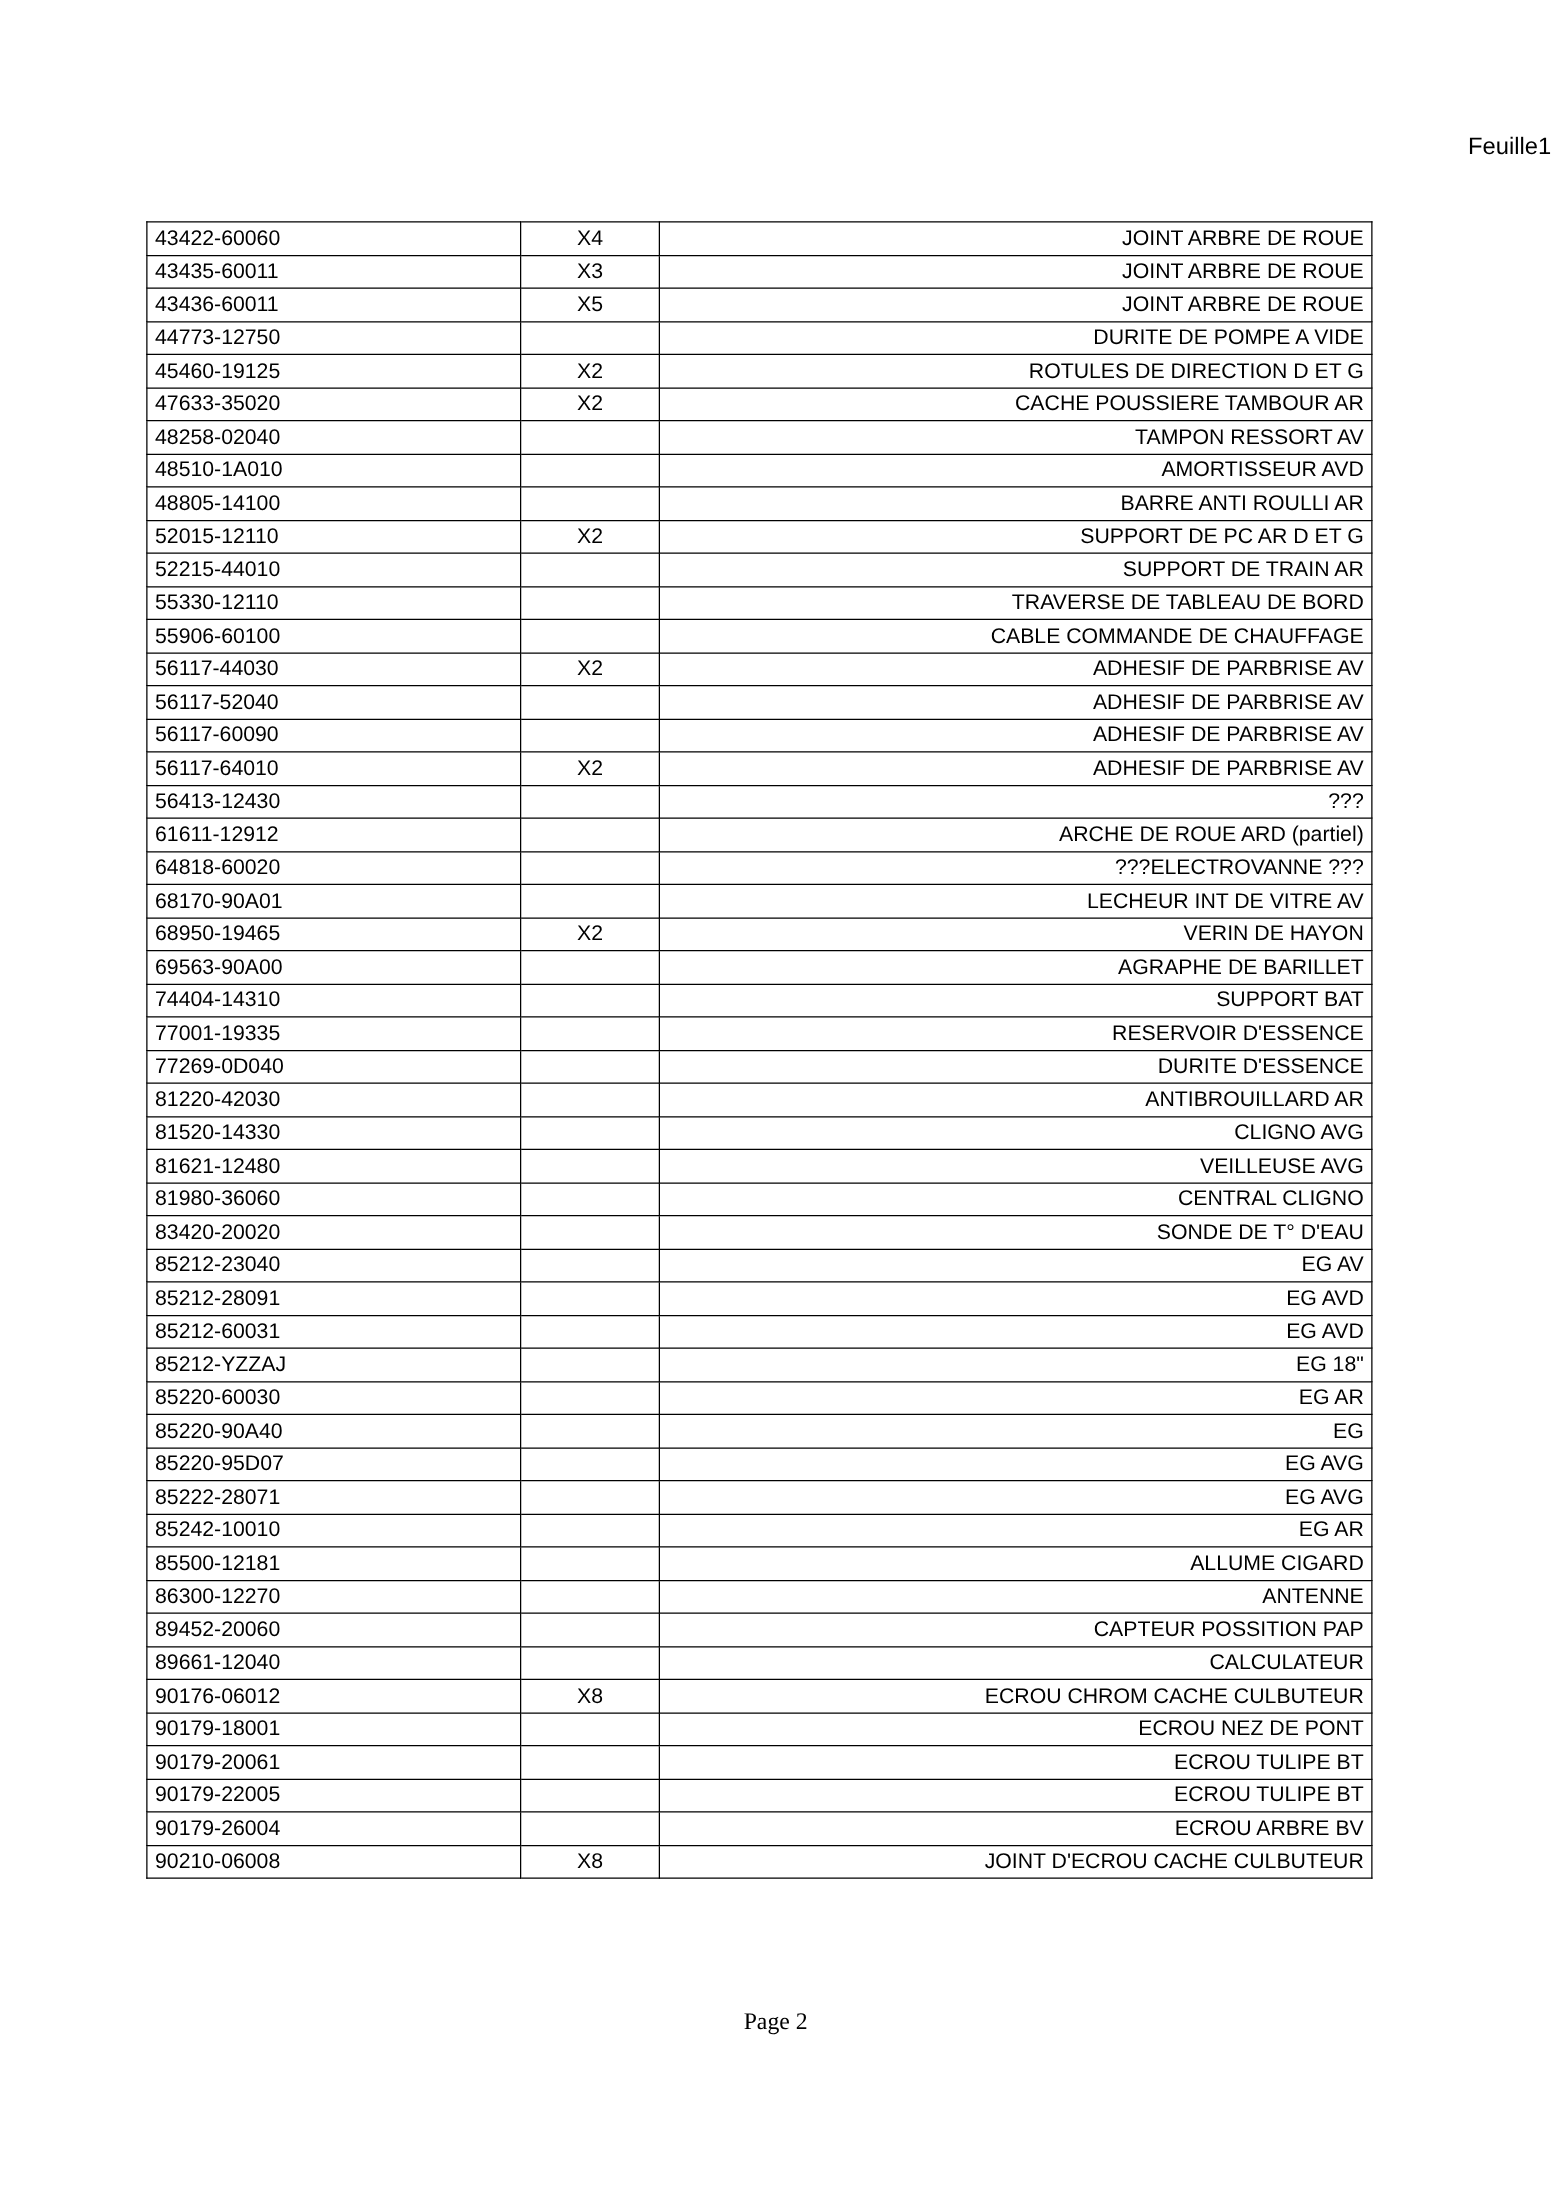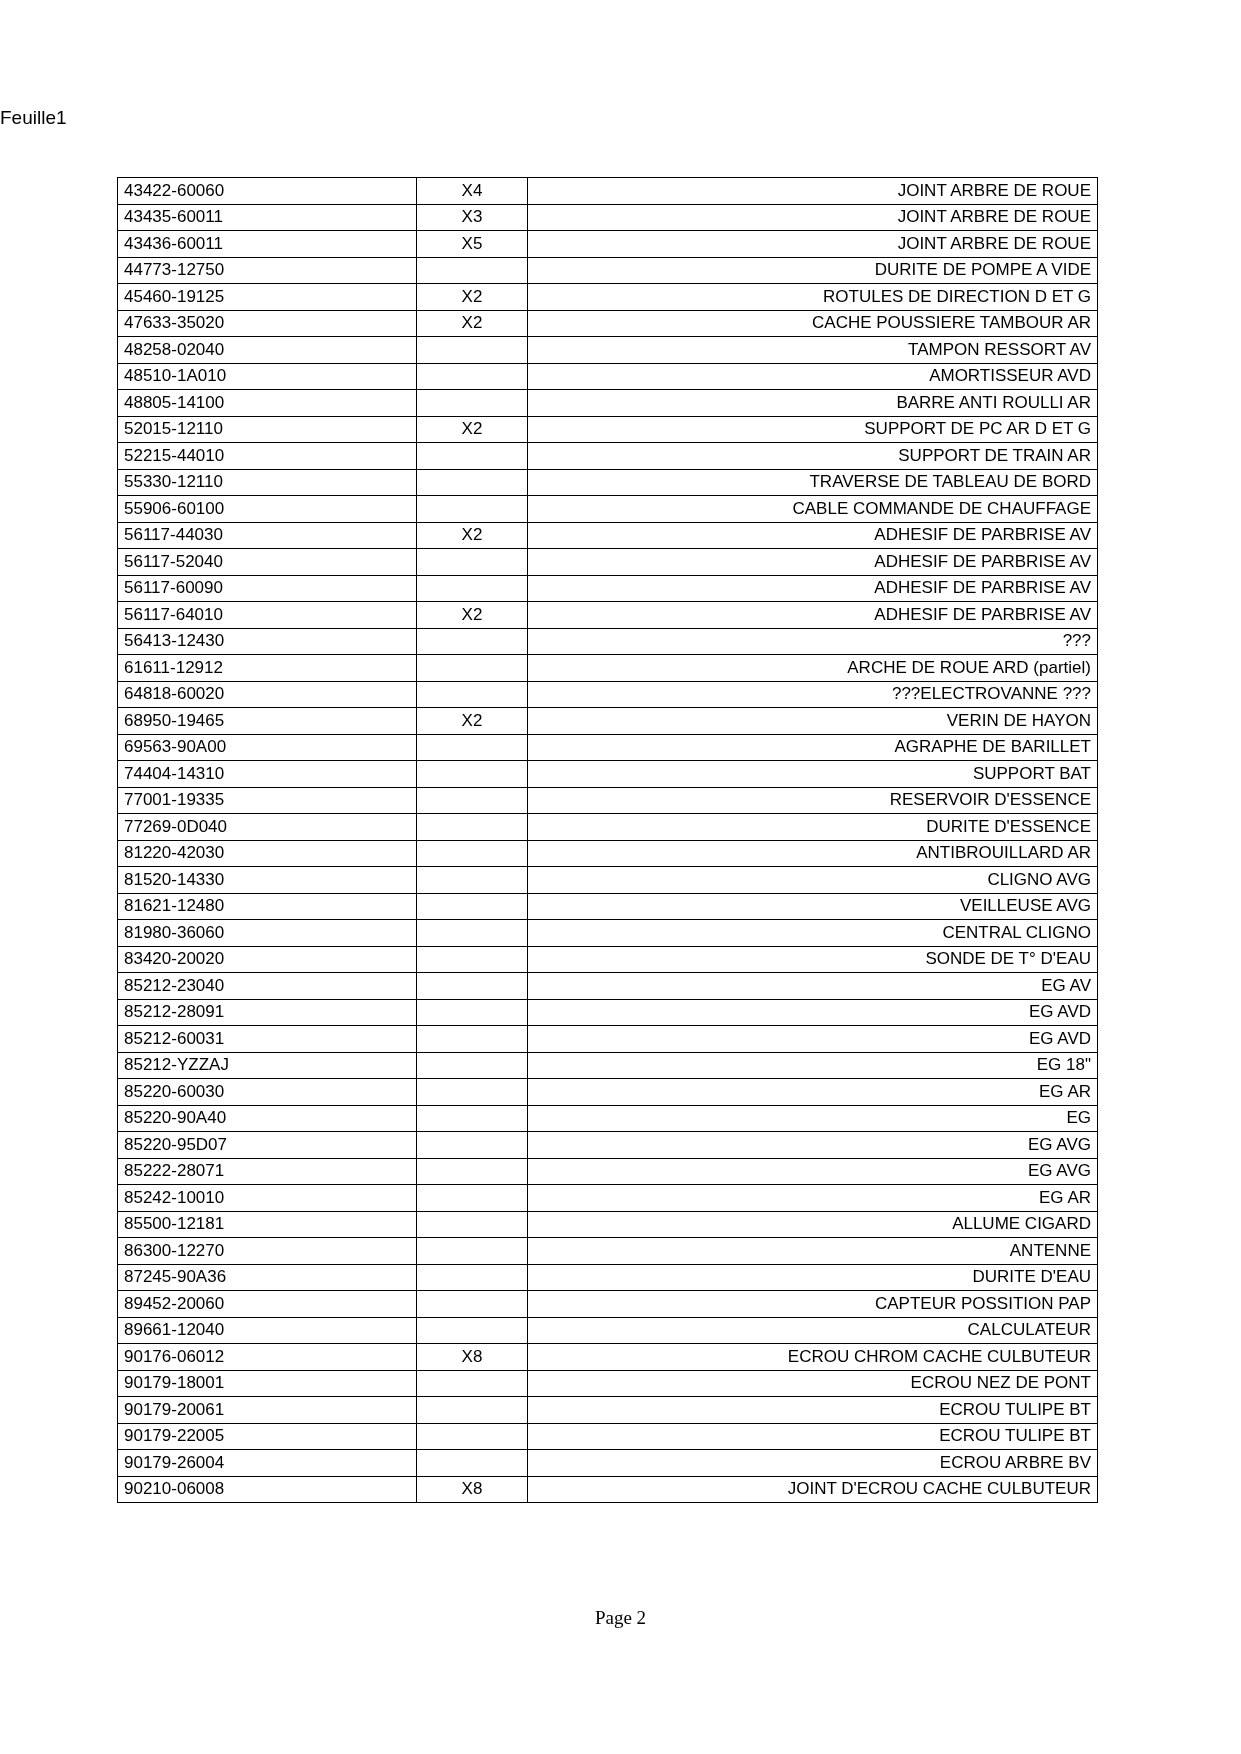--- a/index.html
+++ b/index.html
@@ -14,21 +14,21 @@
     background: #ffffff;
     font-family: "Liberation Sans", sans-serif;
     color: #000000;
     overflow: hidden;
   }
   .sheet-title {
     position: absolute;
     top: 106px;
     left: 0;
     width: 1241px;
-    text-align: left;
+    text-align: right;
     font-size: 19px;
     line-height: 23px;
     color: #000000;
   }
   .parts-table {
     position: absolute;
     top: 177px;
     left: 117px;
     width: 941px;
     border-collapse: collapse;
@@ -169,20 +169,25 @@
           <td class="col-part">61611-12912</td>
           <td class="col-qty"></td>
           <td class="col-desc">ARCHE DE ROUE ARD (partiel)</td>
         </tr>
         <tr>
           <td class="col-part">64818-60020</td>
           <td class="col-qty"></td>
           <td class="col-desc">???ELECTROVANNE ???</td>
         </tr>
         <tr>
+          <td class="col-part">68170-90A01</td>
+          <td class="col-qty"></td>
+          <td class="col-desc">LECHEUR INT DE VITRE AV</td>
+        </tr>
+        <tr>
           <td class="col-part">68950-19465</td>
           <td class="col-qty">X2</td>
           <td class="col-desc">VERIN DE HAYON</td>
         </tr>
         <tr>
           <td class="col-part">69563-90A00</td>
           <td class="col-qty"></td>
           <td class="col-desc">AGRAPHE DE BARILLET</td>
         </tr>
         <tr>
@@ -272,25 +277,20 @@
         </tr>
         <tr>
           <td class="col-part">85500-12181</td>
           <td class="col-qty"></td>
           <td class="col-desc">ALLUME CIGARD</td>
         </tr>
         <tr>
           <td class="col-part">86300-12270</td>
           <td class="col-qty"></td>
           <td class="col-desc">ANTENNE</td>
-        </tr>
-        <tr>
-          <td class="col-part">87245-90A36</td>
-          <td class="col-qty"></td>
-          <td class="col-desc">DURITE D'EAU</td>
         </tr>
         <tr>
           <td class="col-part">89452-20060</td>
           <td class="col-qty"></td>
           <td class="col-desc">CAPTEUR POSSITION PAP</td>
         </tr>
         <tr>
           <td class="col-part">89661-12040</td>
           <td class="col-qty"></td>
           <td class="col-desc">CALCULATEUR</td>

